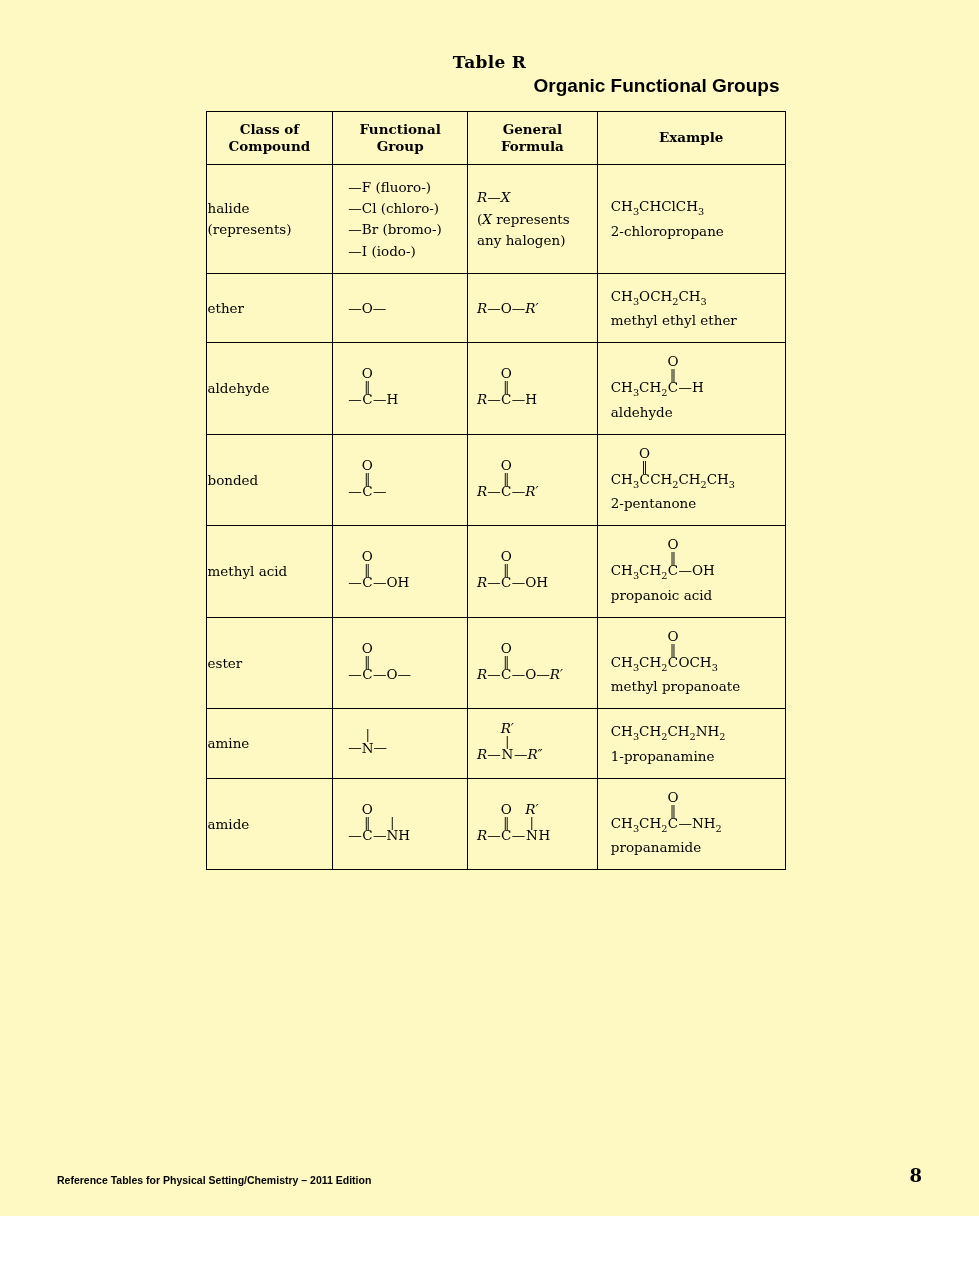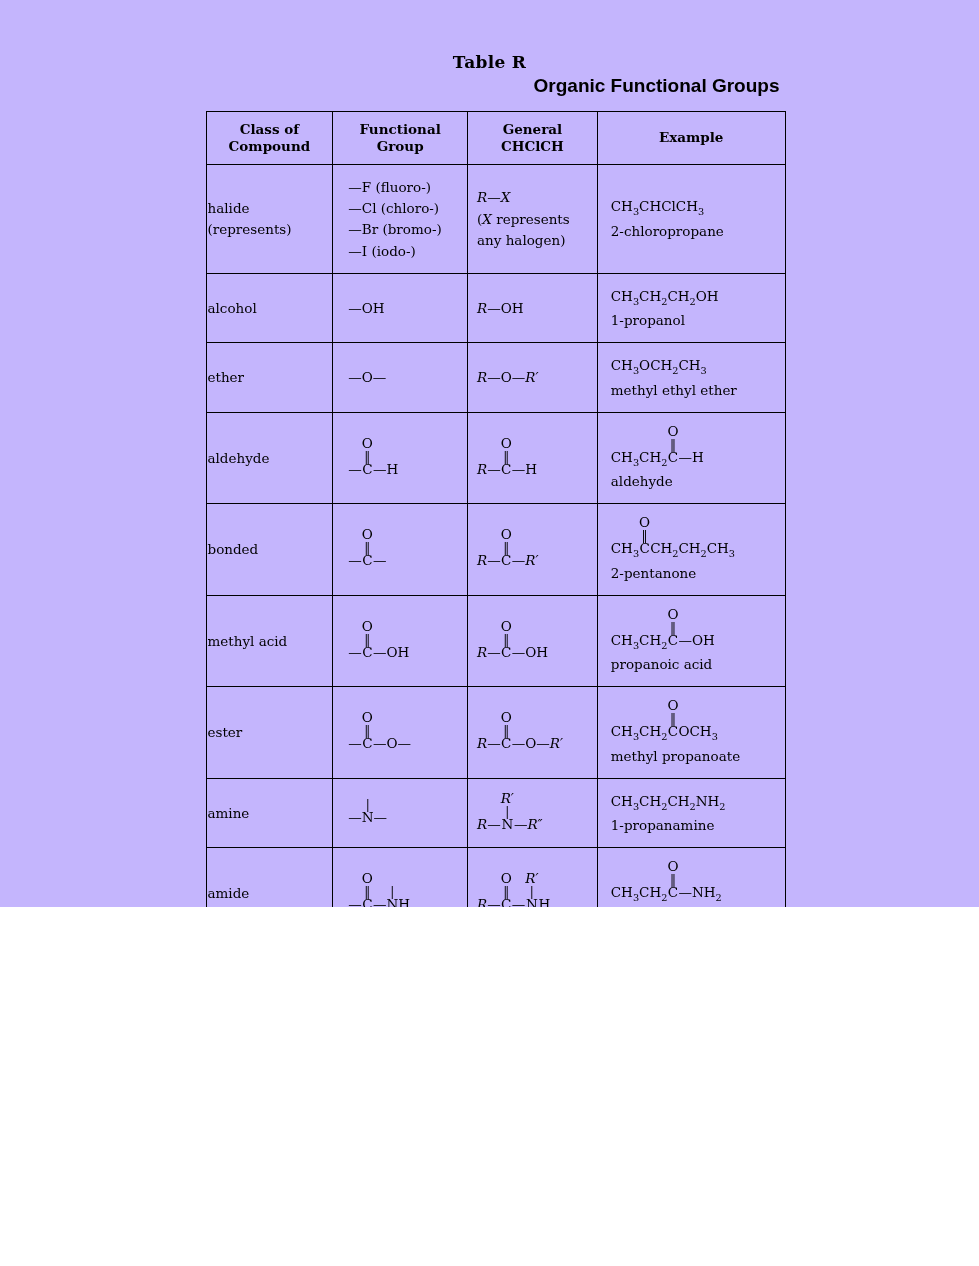--- a/index.html
+++ b/index.html
@@ -1,18 +1,18 @@
 <!DOCTYPE html>
 <html><head>
 <meta charset="utf-8">
 <style>
   * { margin:0; padding:0; box-sizing:border-box; }
   html,body { background:#ffffff; }
   .page {
-    width:979px; height:907px; background:#c4b5fd; position:relative;
+    width:979px; height:1216px; background:#fef9c3; position:relative;
     margin:0 auto; color:#000;
     font-family:"DejaVu Serif", serif;
   }
   .content { width:580px; margin:0 auto; padding-top:52px; }
   .t1 {
     font-size:17px; font-weight:bold; text-align:center;
     font-family:"DejaVu Serif", serif; letter-spacing:.3px;
   }
   .t2 {
     font-size:19px; font-weight:bold; text-align:right;
@@ -60,21 +60,21 @@
         <col style="width:130px">
         <col style="width:188px">
       </colgroup>
       <thead>
         <tr id="head-row">
             <th>Class of
 Compound</th>
             <th>Functional
 Group</th>
             <th>General
-CHClCH</th>
+Formula</th>
             <th>Example</th>
           </tr>
       </thead>
       <tbody id="body-rows">
           <tr>
             <td class="c0">
               <div class="line"><span>halide</span></div>
               <div class="line"><span>(represents)</span></div>
             </td>
             <td class="c1">
@@ -88,35 +88,20 @@
               <div class="line"><span>(<i>X</i> represents</span></div>
               <div class="line"><span>any halogen)</span></div>
             </td>
             <td class="c3">
               <div class="line"><span>CH<sub>3</sub>CHClCH<sub>3</sub></span></div>
               <div class="line"><span>2-chloropropane</span></div>
             </td>
           </tr>
           <tr>
             <td class="c0">
-              <div class="line"><span>alcohol</span></div>
-            </td>
-            <td class="c1">
-              <div class="line"><span>—OH</span></div>
-            </td>
-            <td class="c2">
-              <div class="line"><span><i>R</i>—OH</span></div>
-            </td>
-            <td class="c3">
-              <div class="line"><span>CH<sub>3</sub>CH<sub>2</sub>CH<sub>2</sub>OH</span></div>
-              <div class="line"><span>1-propanol</span></div>
-            </td>
-          </tr>
-          <tr>
-            <td class="c0">
               <div class="line"><span>ether</span></div>
             </td>
             <td class="c1">
               <div class="line"><span>—O—</span></div>
             </td>
             <td class="c2">
               <div class="line"><span><i>R</i>—O—<i>R′</i></span></div>
             </td>
             <td class="c3">
               <div class="line"><span>CH<sub>3</sub>OCH<sub>2</sub>CH<sub>3</sub></span></div>
@@ -211,13 +196,17 @@
             <td class="c3">
               <div class="line"><span>CH<sub>3</sub>CH<sub>2</sub></span><span class="stack"><div class="s-top">O</div><div class="s-bond">‖</div><div class="s-base">C</div></span><span>—NH<sub>2</sub></span></div>
               <div class="line"><span>propanamide</span></div>
             </td>
           </tr>
         </tbody>
     </table>
 
   </div>
 
+  <div class="footer">
+    <span class="f-left">Reference Tables for Physical Setting/Chemistry – 2011 Edition</span>
+    <span class="f-page">8</span>
+  </div>
 </div>
 
 </body></html>

